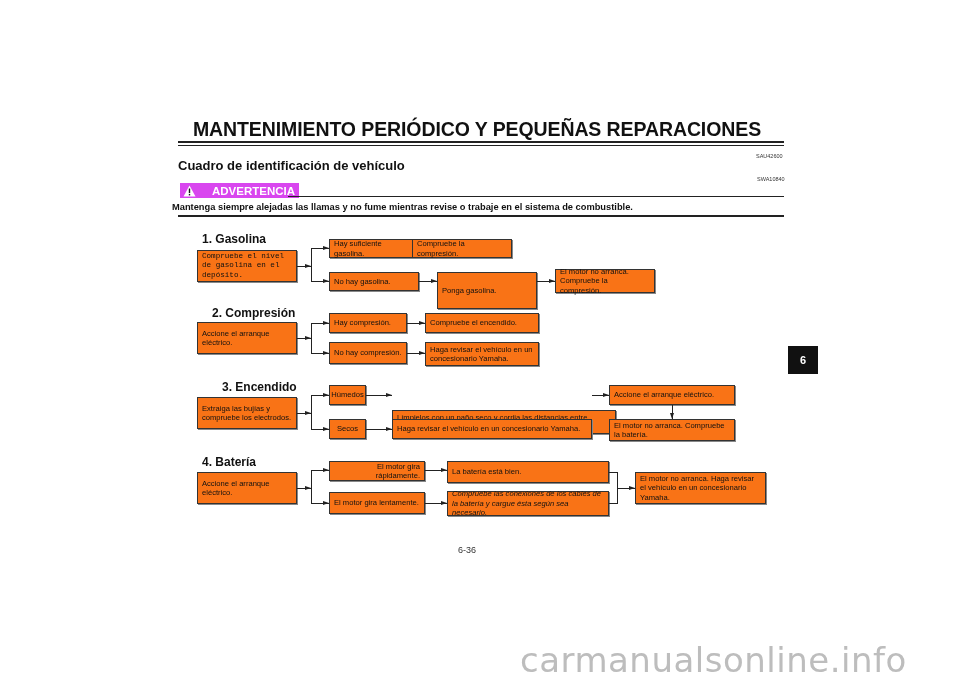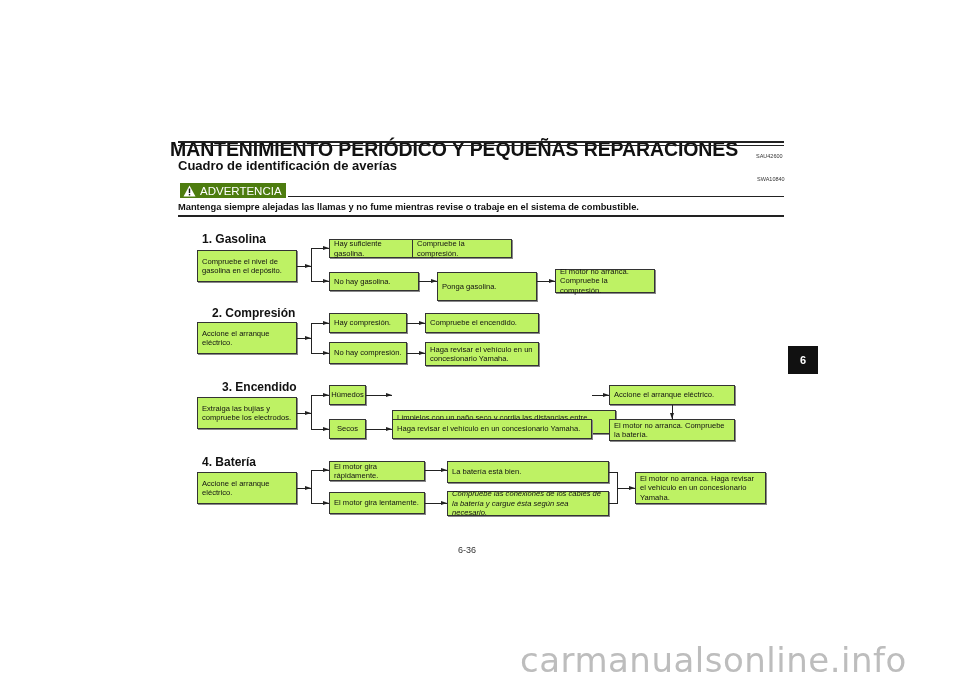--- a/index.html
+++ b/index.html
@@ -1,80 +1,80 @@
 <!DOCTYPE html>
 <html><head>
 <meta charset="utf-8">
 <style>
   html, body { margin:0; padding:0; }
   body { width:960px; height:678px; background:#ffffff; position:relative; overflow:hidden;
          font-family:"Liberation Sans", sans-serif; color:#111; }
   .abs { position:absolute; }
-  .title { left:170px; top:118px; width:614px; text-align:left; font-weight:bold; font-size:19.5px; letter-spacing:-0.1px;margin-top:20px; }
+  .title { left:170px; top:118px; width:614px; text-align:center; font-weight:bold; font-size:19.5px; letter-spacing:-0.1px; }
   .rule-thick { left:178px; top:141px; width:606px; height:2px; background:#222; }
   .rule-thin { left:178px; top:145px; width:606px; height:1px; background:#222; }
   .code { font-size:5.5px; color:#333; }
   .subtitle { left:178px; top:158px; font-weight:bold; font-size:13px; }
-  .warn-badge { left:180px; top:183px; height:15px; background:#4d7c0f; color:#fff; font-weight:normal; font-size:11.5px;
-                display:flex; align-items:center; padding:0 4px 0 3px; gap:4px; }
+  .warn-badge { left:180px; top:183px; height:15px; background:#d946ef; color:#fff; font-weight:bold; font-size:11.5px;
+                display:flex; align-items:center; padding:0 4px 0 3px; gap:16px; }
   .warn-line { left:288px; top:196px; width:496px; height:1px; background:#222; }
-  .warn-text { left:178px; top:202px; font-weight:bold; font-size:9.3px; }
+  .warn-text { left:172px; top:202px; font-weight:bold; font-size:9.3px; }
   .warn-rule { left:178px; top:215px; width:606px; height:2px; background:#222; }
   .sec-head { font-weight:bold; font-size:12px; }
-  .box { position:absolute; border:1px solid #333; box-shadow:1px 1px 0 #888; background:#bef264;
+  .box { position:absolute; border:1px solid #333; box-shadow:1px 1px 0 #888; background:#f97316;
          font-size:7.6px; line-height:9.5px; padding:0 4px; box-sizing:border-box; display:flex; align-items:center; }
   .box.center { justify-content:center;text-align:right; }
   .line { position:absolute; background:#222; }
   .arrow { position:absolute; width:0; height:0; border-top:2.5px solid transparent; border-bottom:2.5px solid transparent; border-left:6px solid #222; }
   .arrow-down { position:absolute; width:0; height:0; border-left:2.5px solid transparent; border-right:2.5px solid transparent; border-top:6px solid #222; }
   .tab6 { left:788px; top:346px; width:30px; height:28px; background:#111; color:#fff; font-weight:bold; font-size:11px;
           display:flex; align-items:center; justify-content:center; }
   .pagenum { left:458px; top:545px; font-size:9px; color:#333; }
   .watermark { left:520px; top:640px; font-size:34px; color:#bdbdbd; letter-spacing:0.5px; font-family:"DejaVu Sans", sans-serif; }
 </style>
 </head>
 <body>
 
 <div class="abs title">MANTENIMIENTO PERIÓDICO Y PEQUEÑAS REPARACIONES</div>
 <div class="abs rule-thick"></div>
 <div class="abs rule-thin"></div>
 
 <div class="abs code" style="left:756px;top:153px;">SAU42600</div>
-<div class="abs subtitle">Cuadro de identificación de averías</div>
+<div class="abs subtitle">Cuadro de identificación de vehículo</div>
 
 <div class="abs code" style="left:757px;top:176px;">SWA10840</div>
 <div class="abs warn-badge">
   <svg width="13" height="12" viewBox="0 0 13 12">
     <polygon points="6.5,0.5 12.5,11.5 0.5,11.5" fill="#fff"></polygon>
     <rect x="5.8" y="3.5" width="1.4" height="4.6" fill="#111"></rect>
     <rect x="5.8" y="9" width="1.4" height="1.4" fill="#111"></rect>
   </svg>
   <span>ADVERTENCIA</span>
 </div>
 <div class="abs warn-line"></div>
 <div class="abs warn-text">Mantenga siempre alejadas las llamas y no fume mientras revise o trabaje en el sistema de combustible.</div>
 <div class="abs warn-rule"></div>
 
 <div class="abs sec-head" style="left:202px;top:232px;">1. Gasolina</div>
-<div class="box" style="left:197px;top:250px;width:100px;height:32px;">Compruebe el nivel de gasolina en el depósito.</div>
+<div class="box" style="left:197px;top:250px;width:100px;height:32px;font-family:Liberation Mono, monospace;">Compruebe el nivel de gasolina en el depósito.</div>
 <div class="line" style="left:297px;top:266px;width:14px;height:1px;"></div>
 <div class="arrow" style="left:305px;top:264px;"></div>
 <div class="line" style="left:311px;top:248px;width:1px;height:34px;"></div>
 <div class="line" style="left:311px;top:248px;width:18px;height:1px;"></div>
 <div class="arrow" style="left:323px;top:246px;"></div>
 <div class="line" style="left:311px;top:281px;width:18px;height:1px;"></div>
 <div class="arrow" style="left:323px;top:279px;"></div>
 <div class="box" style="left:329px;top:239px;width:90px;height:19px;">Hay suficiente gasolina.</div>
 <div class="box" style="left:329px;top:272px;width:90px;height:19px;">No hay gasolina.</div>
 <div class="line" style="left:419px;top:248px;width:18px;height:1px;"></div>
 <div class="arrow" style="left:431px;top:246px;"></div>
 <div class="line" style="left:419px;top:281px;width:18px;height:1px;"></div>
 <div class="arrow" style="left:431px;top:279px;"></div>
 <div class="box" style="left:412px;top:239px;width:100px;height:19px;">Compruebe la compresión.</div>
-<div class="box" style="left:437px;top:272px;width:100px;height:29px;">Ponga gasolina.</div>
+<div class="box" style="left:437px;top:272px;width:100px;height:37px;">Ponga gasolina.</div>
 <div class="line" style="left:537px;top:281px;width:18px;height:1px;"></div>
 <div class="arrow" style="left:549px;top:279px;"></div>
 <div class="box" style="left:555px;top:269px;width:100px;height:24px;">El motor no arranca. Compruebe la compresión.</div>
 
 <div class="abs sec-head" style="left:212px;top:306px;">2. Compresión</div>
 <div class="box" style="left:197px;top:322px;width:100px;height:32px;">Accione el arranque eléctrico.</div>
 <div class="line" style="left:297px;top:338px;width:14px;height:1px;"></div>
 <div class="arrow" style="left:305px;top:336px;"></div>
 <div class="line" style="left:311px;top:323px;width:1px;height:31px;"></div>
 <div class="line" style="left:311px;top:323px;width:18px;height:1px;"></div>
@@ -116,21 +116,21 @@
 
 <div class="abs sec-head" style="left:202px;top:455px;">4. Batería</div>
 <div class="box" style="left:197px;top:472px;width:100px;height:32px;">Accione el arranque eléctrico.</div>
 <div class="line" style="left:297px;top:488px;width:14px;height:1px;"></div>
 <div class="arrow" style="left:305px;top:486px;"></div>
 <div class="line" style="left:311px;top:470px;width:1px;height:34px;"></div>
 <div class="line" style="left:311px;top:470px;width:18px;height:1px;"></div>
 <div class="arrow" style="left:323px;top:468px;"></div>
 <div class="line" style="left:311px;top:503px;width:18px;height:1px;"></div>
 <div class="arrow" style="left:323px;top:501px;"></div>
-<div class="box" style="left:329px;top:461px;width:96px;height:20px;">El motor gira rápidamente.</div>
+<div class="box" style="left:329px;top:461px;width:96px;height:20px;text-align:right;">El motor gira rápidamente.</div>
 <div class="box" style="left:329px;top:492px;width:96px;height:22px;">El motor gira lentamente.</div>
 <div class="line" style="left:425px;top:470px;width:22px;height:1px;"></div>
 <div class="arrow" style="left:441px;top:468px;"></div>
 <div class="line" style="left:425px;top:503px;width:22px;height:1px;"></div>
 <div class="arrow" style="left:441px;top:501px;"></div>
 <div class="box" style="left:447px;top:461px;width:162px;height:22px;">La batería está bien.</div>
 <div class="box" style="left:447px;top:491px;width:162px;height:25px;font-style:italic;">Compruebe las conexiones de los cables de la batería y cargue ésta según sea necesario.</div>
 <div class="line" style="left:609px;top:472px;width:8px;height:1px;"></div>
 <div class="line" style="left:609px;top:503px;width:8px;height:1px;"></div>
 <div class="line" style="left:617px;top:472px;width:1px;height:32px;"></div>

